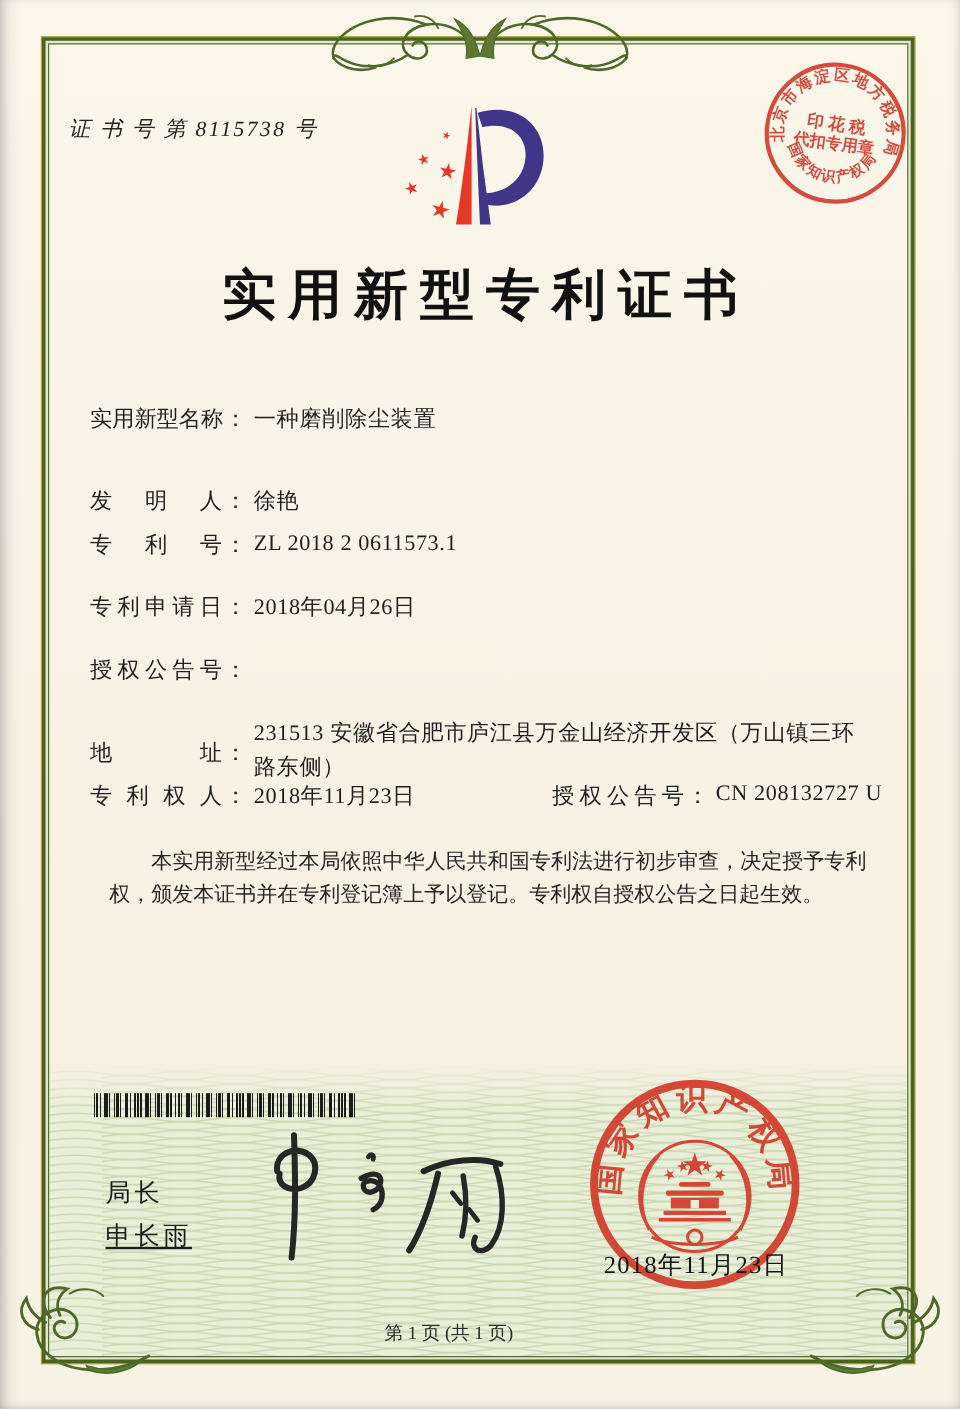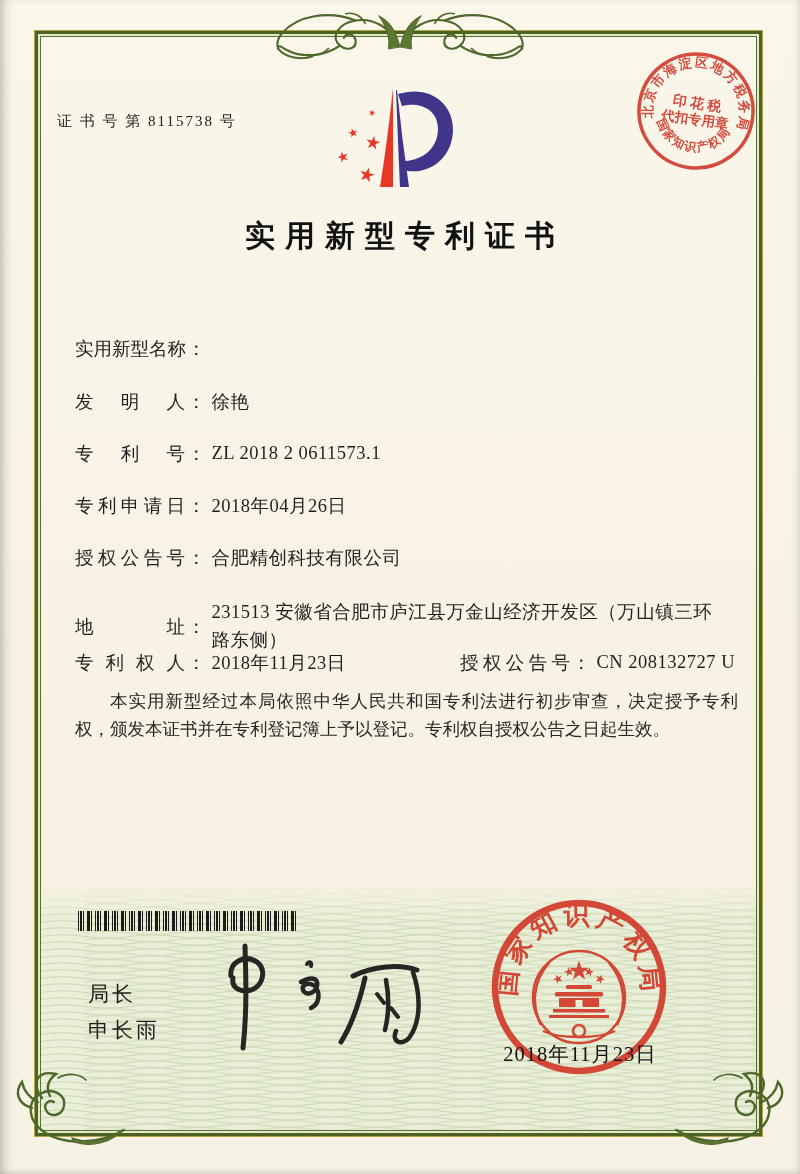--- a/index.html
+++ b/index.html
@@ -11,41 +11,41 @@
   }
   
   .frame{
     position:absolute;left:35px;top:31px;width:721px;height:1099px;
     border:3px solid #4a641f;
     box-shadow:0 0 0 1px #b3a44c, inset 0 0 0 2px rgba(246,242,226,.9), inset 0 0 0 3px #55702c;
   }
   .waveband{position:absolute;left:40px;top:884px;width:716px;height:250px;}
   .wavefade{position:absolute;left:40px;top:884px;width:716px;height:40px;
     background:linear-gradient(180deg,#f7f1e3 0%,rgba(247,241,227,0) 100%);}
-  .cert-no{position:absolute;left:57px;top:112px;font-size:15px;letter-spacing:2px;color:#232323;}
+  .cert-no{position:absolute;left:57px;top:95px;font-size:18px;letter-spacing:2px;color:#232323;font-style:italic;}
   .logo{position:absolute;left:330px;top:84px;width:132px;height:112px;}
-  .title{position:absolute;left:0;right:0;top:216px;text-align:center;font-size:30px;font-weight:bold;
+  .title{position:absolute;left:0;right:0;top:216px;text-align:center;font-size:45px;font-weight:bold;
     letter-spacing:10px;text-indent:10px;color:#111;}
   .frow{position:absolute;left:75px;font-size:18.5px;display:flex;align-items:center;white-space:nowrap;}
   .flabel{width:110px;display:inline-block;text-align:justify;text-align-last:justify;}
   .fcolon{display:inline-block;margin:0 6px 0 2px;}
   .fvalue{letter-spacing:.5px;}
   .fvalue.wrap{white-space:normal;width:505px;line-height:28px;letter-spacing:.5px;}
-  .r1{top:336px}.r2{top:389px}.r3{top:441px}.r4{top:493px}.r5{top:545px}.r6{top:598px}
+  .r1{top:336px}.r2{top:404px}.r3{top:441px}.r4{top:493px}.r5{top:545px}.r6{top:598px}
   .r7{top:650px}.r7b{top:650px;left:460px}
   .bodytext{position:absolute;left:75px;top:688px;width:663px;font-size:17.5px;line-height:27.6px;
     text-align:justify;color:#262626;}
-  .bodytext p{margin:0;text-indent:2em;}
+  .bodytext p{margin:16px;text-indent:2em;}
   .barcode{position:absolute;left:78px;top:911px;width:220px;height:20px;
     background-image:
       repeating-linear-gradient(90deg,#1b1b1b 0 1px,transparent 1px 2px,#1b1b1b 2px 4px,transparent 4px 5px,#1b1b1b 5px 6px,transparent 6px 9px,#1b1b1b 9px 12px,transparent 12px 13px,#1b1b1b 13px 14px,transparent 14px 17px);}
   .signer-title{position:absolute;left:88px;top:980px;font-size:21px;letter-spacing:3px;color:#1c1c1c;
     font-family:"Liberation Sans","DejaVu Sans",sans-serif;}
   .signer-name{position:absolute;left:88px;top:1016px;font-size:21px;letter-spacing:3px;color:#1c1c1c;
-    font-family:"Liberation Sans","DejaVu Sans",sans-serif;}
+    font-family:"Liberation Sans","DejaVu Sans",sans-serif;text-decoration:underline;}
   .signature{position:absolute;left:215px;top:938px;width:225px;height:122px;}
   .seal{position:absolute;left:489px;top:897px;width:180px;height:180px;opacity:.92;}
   .seal-date{position:absolute;left:500px;top:1040px;width:160px;text-align:center;font-size:20.5px;
     letter-spacing:1px;color:#141414;}
   .footer{position:absolute;left:274px;top:1101px;width:200px;text-align:center;font-size:15.5px;color:#2a2a2a;}
   .taxstamp{position:absolute;left:632px;top:47px;width:128px;height:128px;opacity:.9;}
   .ornament-top{position:absolute;left:250px;top:6px;width:300px;height:60px;}
   .corner-bl{position:absolute;left:12px;top:1068px;width:118px;height:84px;}
   .corner-br{position:absolute;left:670px;top:1068px;width:118px;height:84px;transform:scaleX(-1);}
   svg text{font-family:"Liberation Serif","DejaVu Serif",serif;}
@@ -139,40 +139,40 @@
       <use href="#star5a" transform="translate(13,73) rotate(-20) scale(0.56)"></use>
       <use href="#star5a" transform="translate(37,91) rotate(15) scale(0.78)"></use>
     </g>
   </svg>
 
   <div class="title">实用新型专利证书</div>
 
   <div class="frow r1">
     <span class="flabel">实用新型名称</span>
       <span class="fcolon">：</span>
+    <span class="fvalue">一种磨削除尘装置</span>
   </div>
   <div class="frow r2">
     <span class="flabel">发明人</span>
       <span class="fcolon">：</span>
     <span class="fvalue">徐艳</span>
   </div>
   <div class="frow r3">
     <span class="flabel">专利号</span>
       <span class="fcolon">：</span>
     <span class="fvalue">ZL 2018 2 0611573.1</span>
   </div>
   <div class="frow r4">
     <span class="flabel">专利申请日</span>
       <span class="fcolon">：</span>
     <span class="fvalue">2018年04月26日</span>
   </div>
   <div class="frow r5">
     <span class="flabel">授权公告号</span>
       <span class="fcolon">：</span>
-    <span class="fvalue">合肥精创科技有限公司</span>
   </div>
   <div class="frow r6">
     <span class="flabel">地址</span>
       <span class="fcolon">：</span>
     <span class="fvalue wrap">231513 安徽省合肥市庐江县万金山经济开发区（万山镇三环路东侧）</span>
   </div>
   <div class="frow r7">
     <span class="flabel">专利权人</span>
       <span class="fcolon">：</span>
     <span class="fvalue">2018年11月23日</span>
@@ -235,14 +235,15 @@
           <rect x="-20" y="1" width="40" height="9"></rect>
           <rect x="-26" y="12" width="52" height="3.5"></rect>
           <rect x="-30" y="18" width="60" height="3"></rect>
           <rect x="-3.5" y="3" width="7" height="7" fill="#e9efd9"></rect>
         </g>
       </g>
     </g>
   </svg>
   <div class="seal-date">2018年11月23日</div>
 
+  <div class="footer">第 1 页 (共 1 页)</div>
 
 </div>
 
 </body></html>

